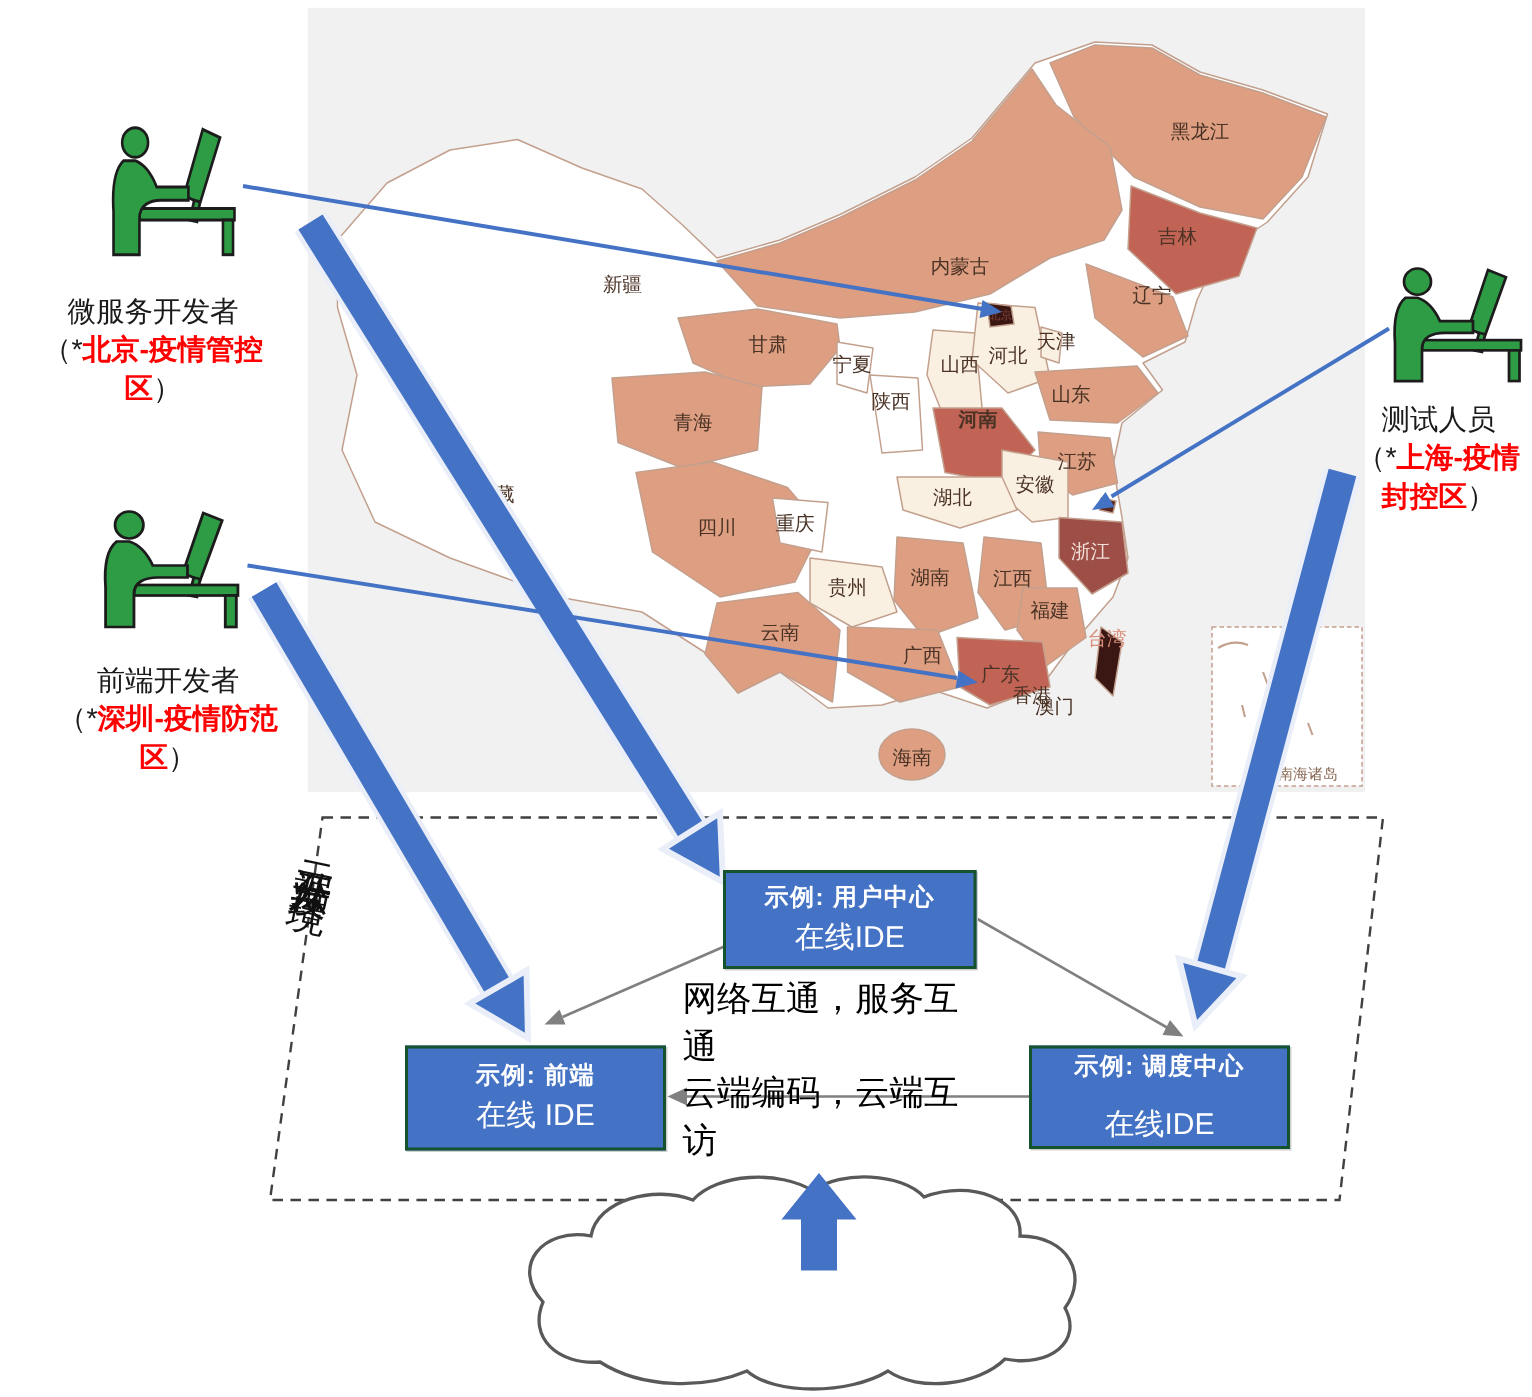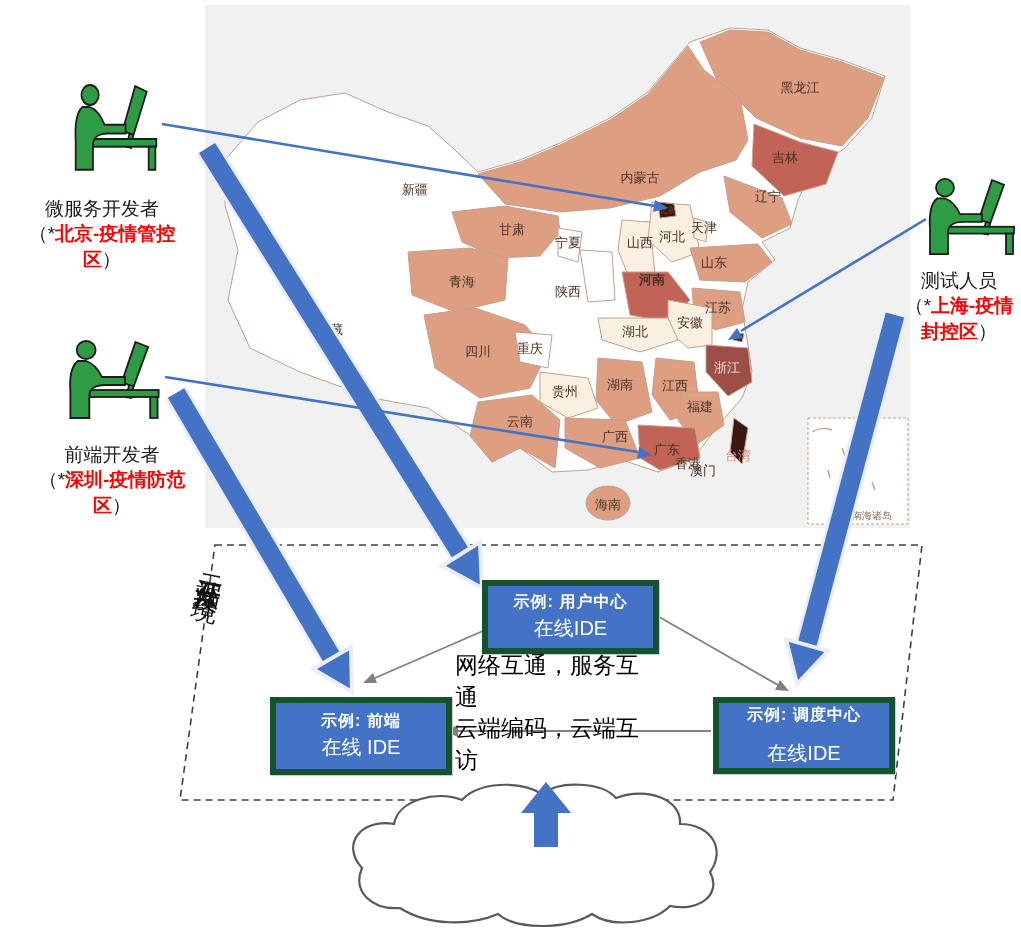--- a/index.html
+++ b/index.html
@@ -49,21 +49,21 @@
   .pg{fill:var(--person_green);stroke:#1c1c1c;stroke-width:1.8;}
 
   
   .person-label{
     position:absolute;z-index:6;text-align:center;
     font-size:19px;line-height:1.34;color:#1a1a1a;
   }
   .person-label .red{color:var(--highlight_red);font-weight:bold;}
   .ide-box{
     position:absolute;z-index:6;background:var(--accent_blue);
-    border:6px solid #14532d;box-shadow:1px 1px 0 #cfcfcf;
+    border:2px solid #14532d;box-shadow:1px 1px 0 #cfcfcf;
     color:#fff;display:flex;flex-direction:column;align-items:center;justify-content:center;
   }
   .ide-box .t1{font-size:16px;font-weight:bold;letter-spacing:1px;}
   .ide-box .t2{font-size:20px;margin-top:2px;}
   #center-note{
     position:absolute;left:455px;top:650px;width:196px;z-index:6;
     font-size:23px;line-height:1.38;color:#000;
   }
   #env-label{
     position:absolute;left:196px;top:556px;height:210px;z-index:6;
@@ -136,39 +136,39 @@
   <span class="prov" style="left:640px;top:178px;">内蒙古</span>
   <span class="prov" style="left:800px;top:88px;">黑龙江</span>
   <span class="prov" style="left:785px;top:158px;">吉林</span>
   <span class="prov" style="left:768px;top:197px;">辽宁</span>
   <span class="prov tiny" style="left:667px;top:210px;">北京</span>
   <span class="prov" style="left:704px;top:228px;">天津</span>
   <span class="prov" style="left:672px;top:237px;">河北</span>
   <span class="prov" style="left:640px;top:243px;">山西</span>
   <span class="prov" style="left:714px;top:263px;">山东</span>
   <span class="prov" style="left:568px;top:243px;">宁夏</span>
-  <span class="prov" style="left:568px;top:268px;margin-top:24px;">陕西</span>
+  <span class="prov" style="left:594px;top:268px;">陕西</span>
   <span class="prov" style="left:652px;top:280px;font-weight:bold;">河南</span>
   <span class="prov" style="left:718px;top:308px;">江苏</span>
   <span class="prov" style="left:690px;top:323px;">安徽</span>
   <span class="prov" style="left:635px;top:332px;">湖北</span>
   <span class="prov" style="left:478px;top:352px;">四川</span>
   <span class="prov" style="left:530px;top:349px;">重庆</span>
   <span class="prov light-label" style="left:727px;top:368px;">浙江</span>
   <span class="prov" style="left:565px;top:392px;">贵州</span>
   <span class="prov" style="left:620px;top:385px;">湖南</span>
   <span class="prov" style="left:675px;top:386px;">江西</span>
   <span class="prov" style="left:700px;top:407px;">福建</span>
   <span class="prov" style="left:520px;top:422px;">云南</span>
   <span class="prov" style="left:615px;top:437px;">广西</span>
   <span class="prov" style="left:667px;top:450px;">广东</span>
   <span class="prov" style="left:688px;top:464px;">香港</span>
   <span class="prov" style="left:659px;top:471px;margin-left:44px;">澳门</span>
   <span class="prov" style="left:608px;top:505px;">海南</span>
-  <span class="prov pink-label" style="left:738px;top:456px;text-align:right;">台湾</span>
+  <span class="prov pink-label" style="left:738px;top:426px;text-align:right;">台湾</span>
   <span class="prov inset-label" style="left:872px;top:516px;">南海诸岛</span>
 
   <svg id="diagram-svg" width="1021" height="931" viewBox="0 0 1021 931">
     <polygon class="dashed-box" points="215,545 922,545 893,800 180,800"></polygon>
 
     <path class="cloud-shape" d="M400,908 C372,910 352,892 362,868 C340,844 362,818 394,824 C398,800 436,790 462,800 C478,782 520,780 542,794 C560,780 602,782 616,798 C648,786 682,800 680,824 C712,824 726,850 710,872 C722,894 700,912 670,906 C652,924 612,928 592,914 C566,930 516,930 498,914 C470,926 428,926 400,908 Z"></path>
 
     <g>
       <line class="thick-shaft-outline" x1="207" y1="148" x2="461" y2="554"></line>
       <line class="thick-shaft" x1="207" y1="148" x2="461" y2="554"></line>
@@ -255,21 +255,21 @@
   <div id="env-label">云端开发环境</div>
 
   <div class="ide-box" style="left:482px;top:580px;width:165px;height:62px;">
     <div class="t1">示例: 用户中心</div>
     <div class="t2">在线IDE</div>
   </div>
   <div class="ide-box" style="left:270px;top:697px;width:170px;height:66px;">
     <div class="t1">示例: 前端</div>
     <div class="t2">在线 IDE</div>
   </div>
-  <div class="ide-box" style="left:713px;top:697px;width:170px;height:65px;gap:12px;">
+  <div class="ide-box" style="left:686px;top:697px;width:170px;height:65px;gap:12px;">
     <div class="t1">示例: 调度中心</div>
     <div class="t2">在线IDE</div>
   </div>
 
   <div id="center-note">
     <span style="display:block;">网络互通，服务互通</span>
     <span style="display:block;">云端编码，云端互访</span>
   </div>
 
   <div id="cloud-text">

